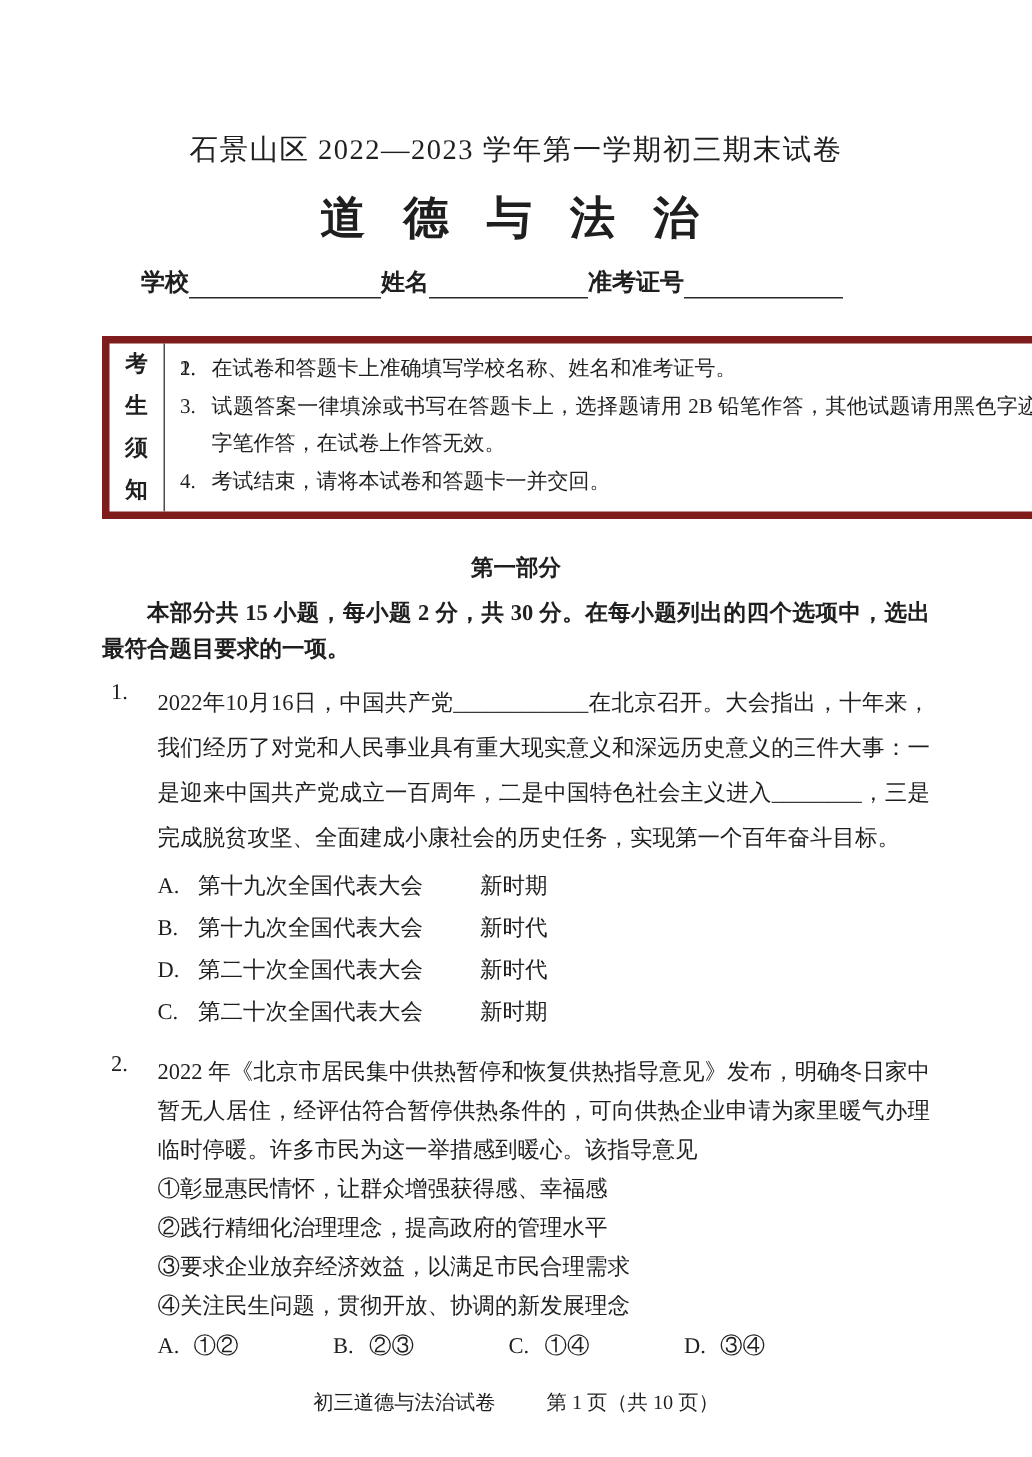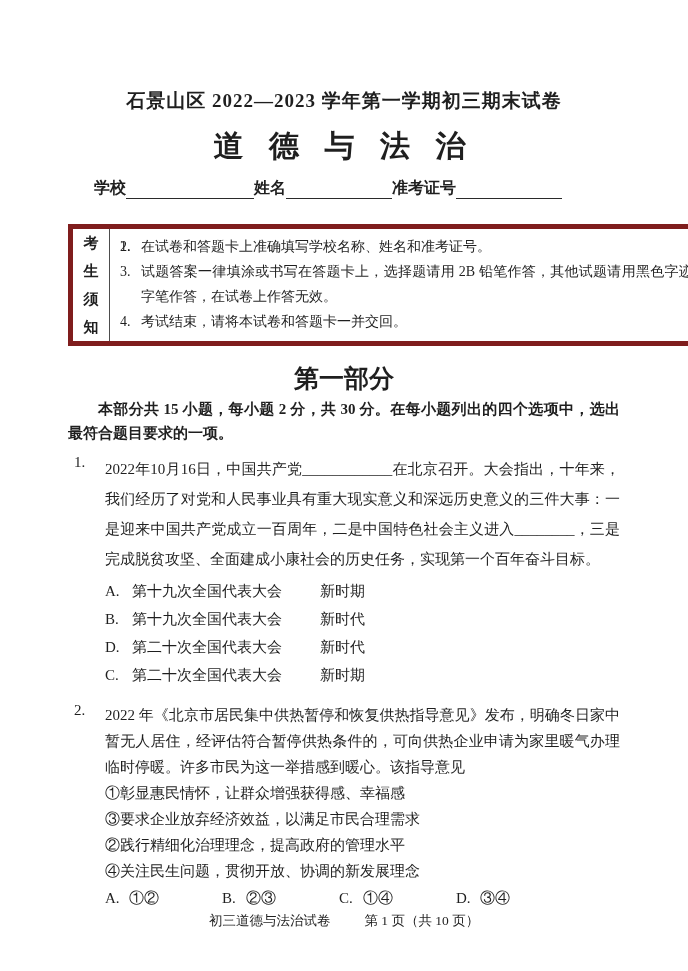--- a/index.html
+++ b/index.html
@@ -7,21 +7,21 @@
     width: 688px; height: 971px;
     background: #ffffff;
     color: #1f1f1f;
     font-family: "Liberation Serif", "DejaVu Serif", serif;
     overflow: hidden;
   }
   .page { padding: 88px 68px 0 68px; box-sizing: border-box; }
 
   .h1 {
     text-align: center;
-    font-size: 19px; font-weight: bold;
+    font-size: 19px; font-weight: normal;
     letter-spacing: 1px;
     line-height: 26px;
   }
   .h2 {
     text-align: center;
     font-size: 30px; font-weight: bold;
     letter-spacing: 9px;
     line-height: 40px;
     margin-top: 12px;
   }
@@ -61,21 +61,21 @@
     line-height: 28px;
     word-break: break-all;
     text-align: center;
   }
   .notice-body { flex: 1; padding: 5px 8px 6px 10px; font-size: 14px; line-height: 25px; }
   .nitem { position: relative; padding-left: 21px; text-align: justify; }
   .nnum { position: absolute; left: 0; top: 0; }
 
   .part-heading {
     text-align: center;
-    font-size: 25px; font-weight: bold;
+    font-size: 15px; font-weight: bold;
     margin-top: 20px;
     line-height: 26px;
   }
   .part-intro {
     margin-top: 5px;
     font-size: 15px; font-weight: bold;
     line-height: 24px;
     text-indent: 2em;
     text-align: justify;
   }
@@ -92,21 +92,21 @@
   .olabel { display: inline-block; width: 27px; }
   .ocol1  { display: inline-block; width: 188px; }
 
   .statements { }
   .statement { line-height: 26px; }
   .inline-opts { display: flex; line-height: 26px; margin-top: 1px; align-items: flex-end; }
   .iopt { width: 117px; white-space: nowrap; }
   .iopt .olabel { width: 24px; }
 
   .footer {
-    margin-top: 0;
+    margin-top: 14px;
     text-align: center;
     font-size: 13.5px;
     display: flex; justify-content: center; gap: 34px;
     line-height: 20px;
   }
 </style>
 </head>
 <body>
 
 <div class="page">
@@ -158,22 +158,22 @@
         <span class="olabel">C.</span><span class="ocol1">第二十次全国代表大会</span><span class="ocol2">新时期</span>
       </div>
     </div>
   </div>
 
   <div class="question q2">
     <span class="qnum">2.</span>
     <div class="stem">2022 年《北京市居民集中供热暂停和恢复供热指导意见》发布，明确冬日家中暂无人居住，经评估符合暂停供热条件的，可向供热企业申请为家里暖气办理临时停暖。许多市民为这一举措感到暖心。该指导意见</div>
     <div class="statements">
       <div class="statement">①彰显惠民情怀，让群众增强获得感、幸福感</div>
+      <div class="statement">②践行精细化治理理念，提高政府的管理水平</div>
       <div class="statement">③要求企业放弃经济效益，以满足市民合理需求</div>
-      <div class="statement">②践行精细化治理理念，提高政府的管理水平</div>
       <div class="statement">④关注民生问题，贯彻开放、协调的新发展理念</div>
     </div>
     <div class="inline-opts">
       <span class="iopt"><span class="olabel">A.</span><span>①②</span></span>
       <span class="iopt"><span class="olabel">B.</span><span>②③</span></span>
       <span class="iopt"><span class="olabel">C.</span><span>①④</span></span>
       <span class="iopt"><span class="olabel">D.</span><span>③④</span></span>
     </div>
   </div>
 

